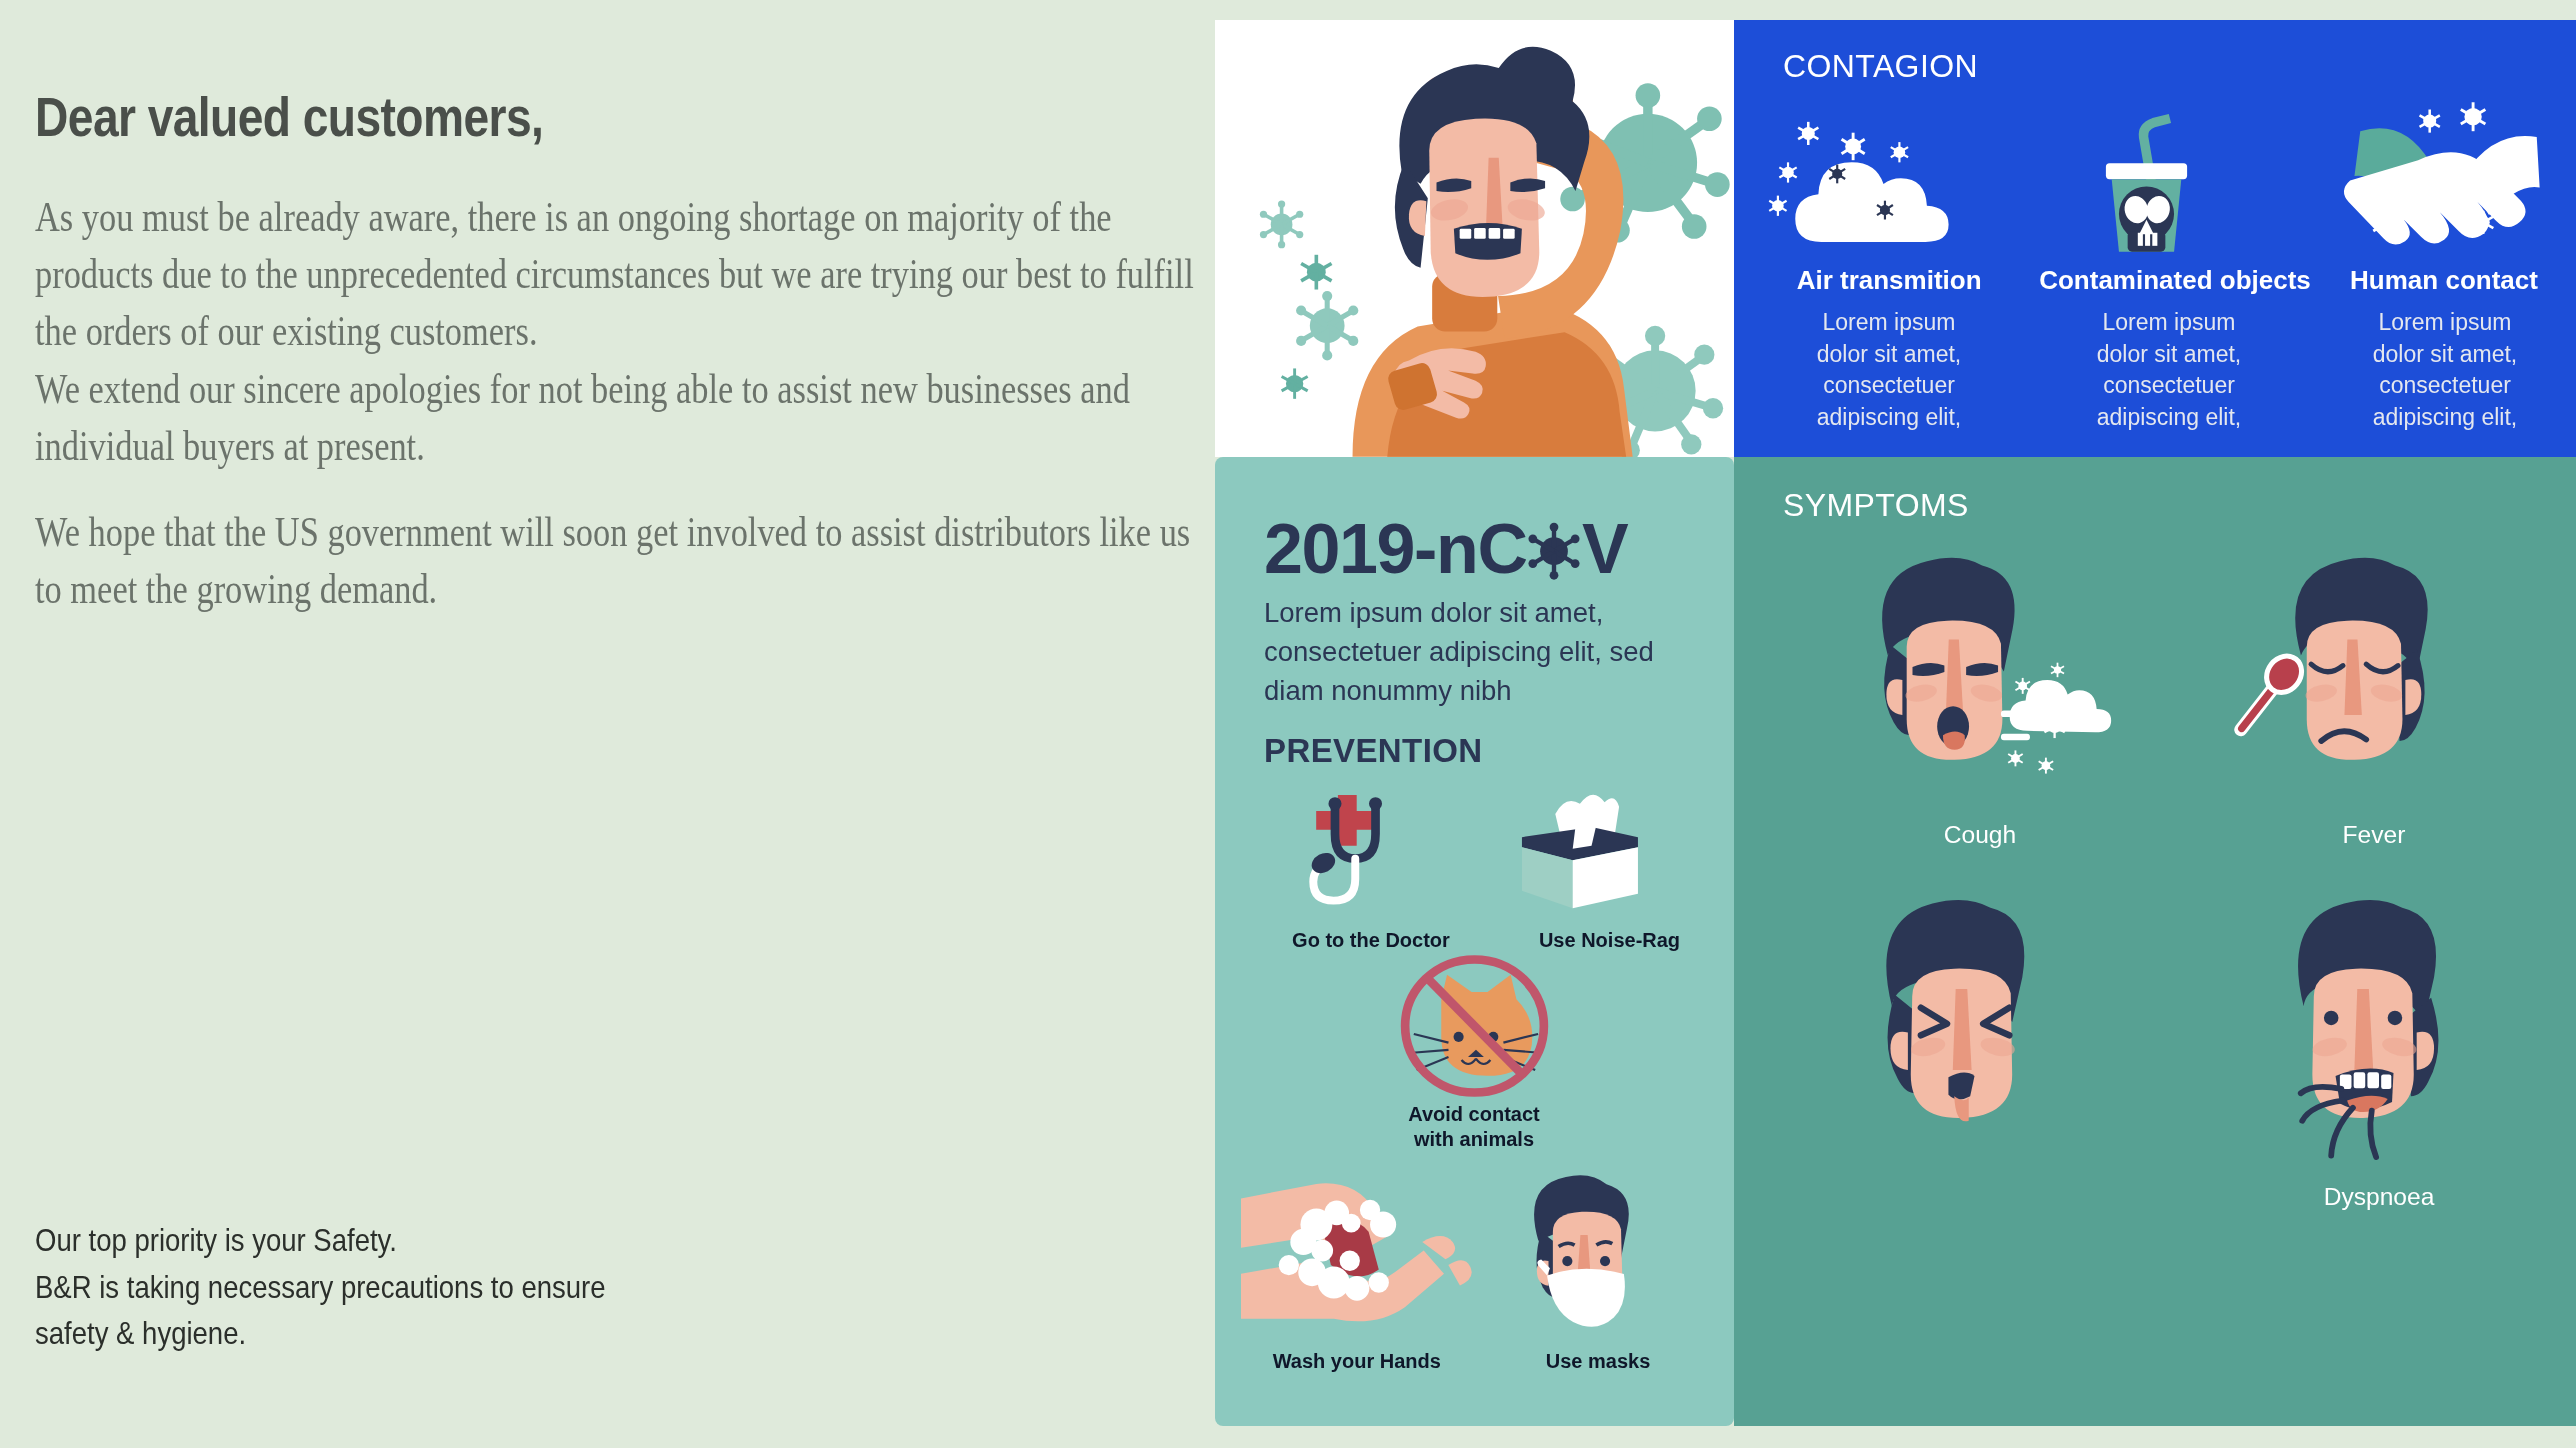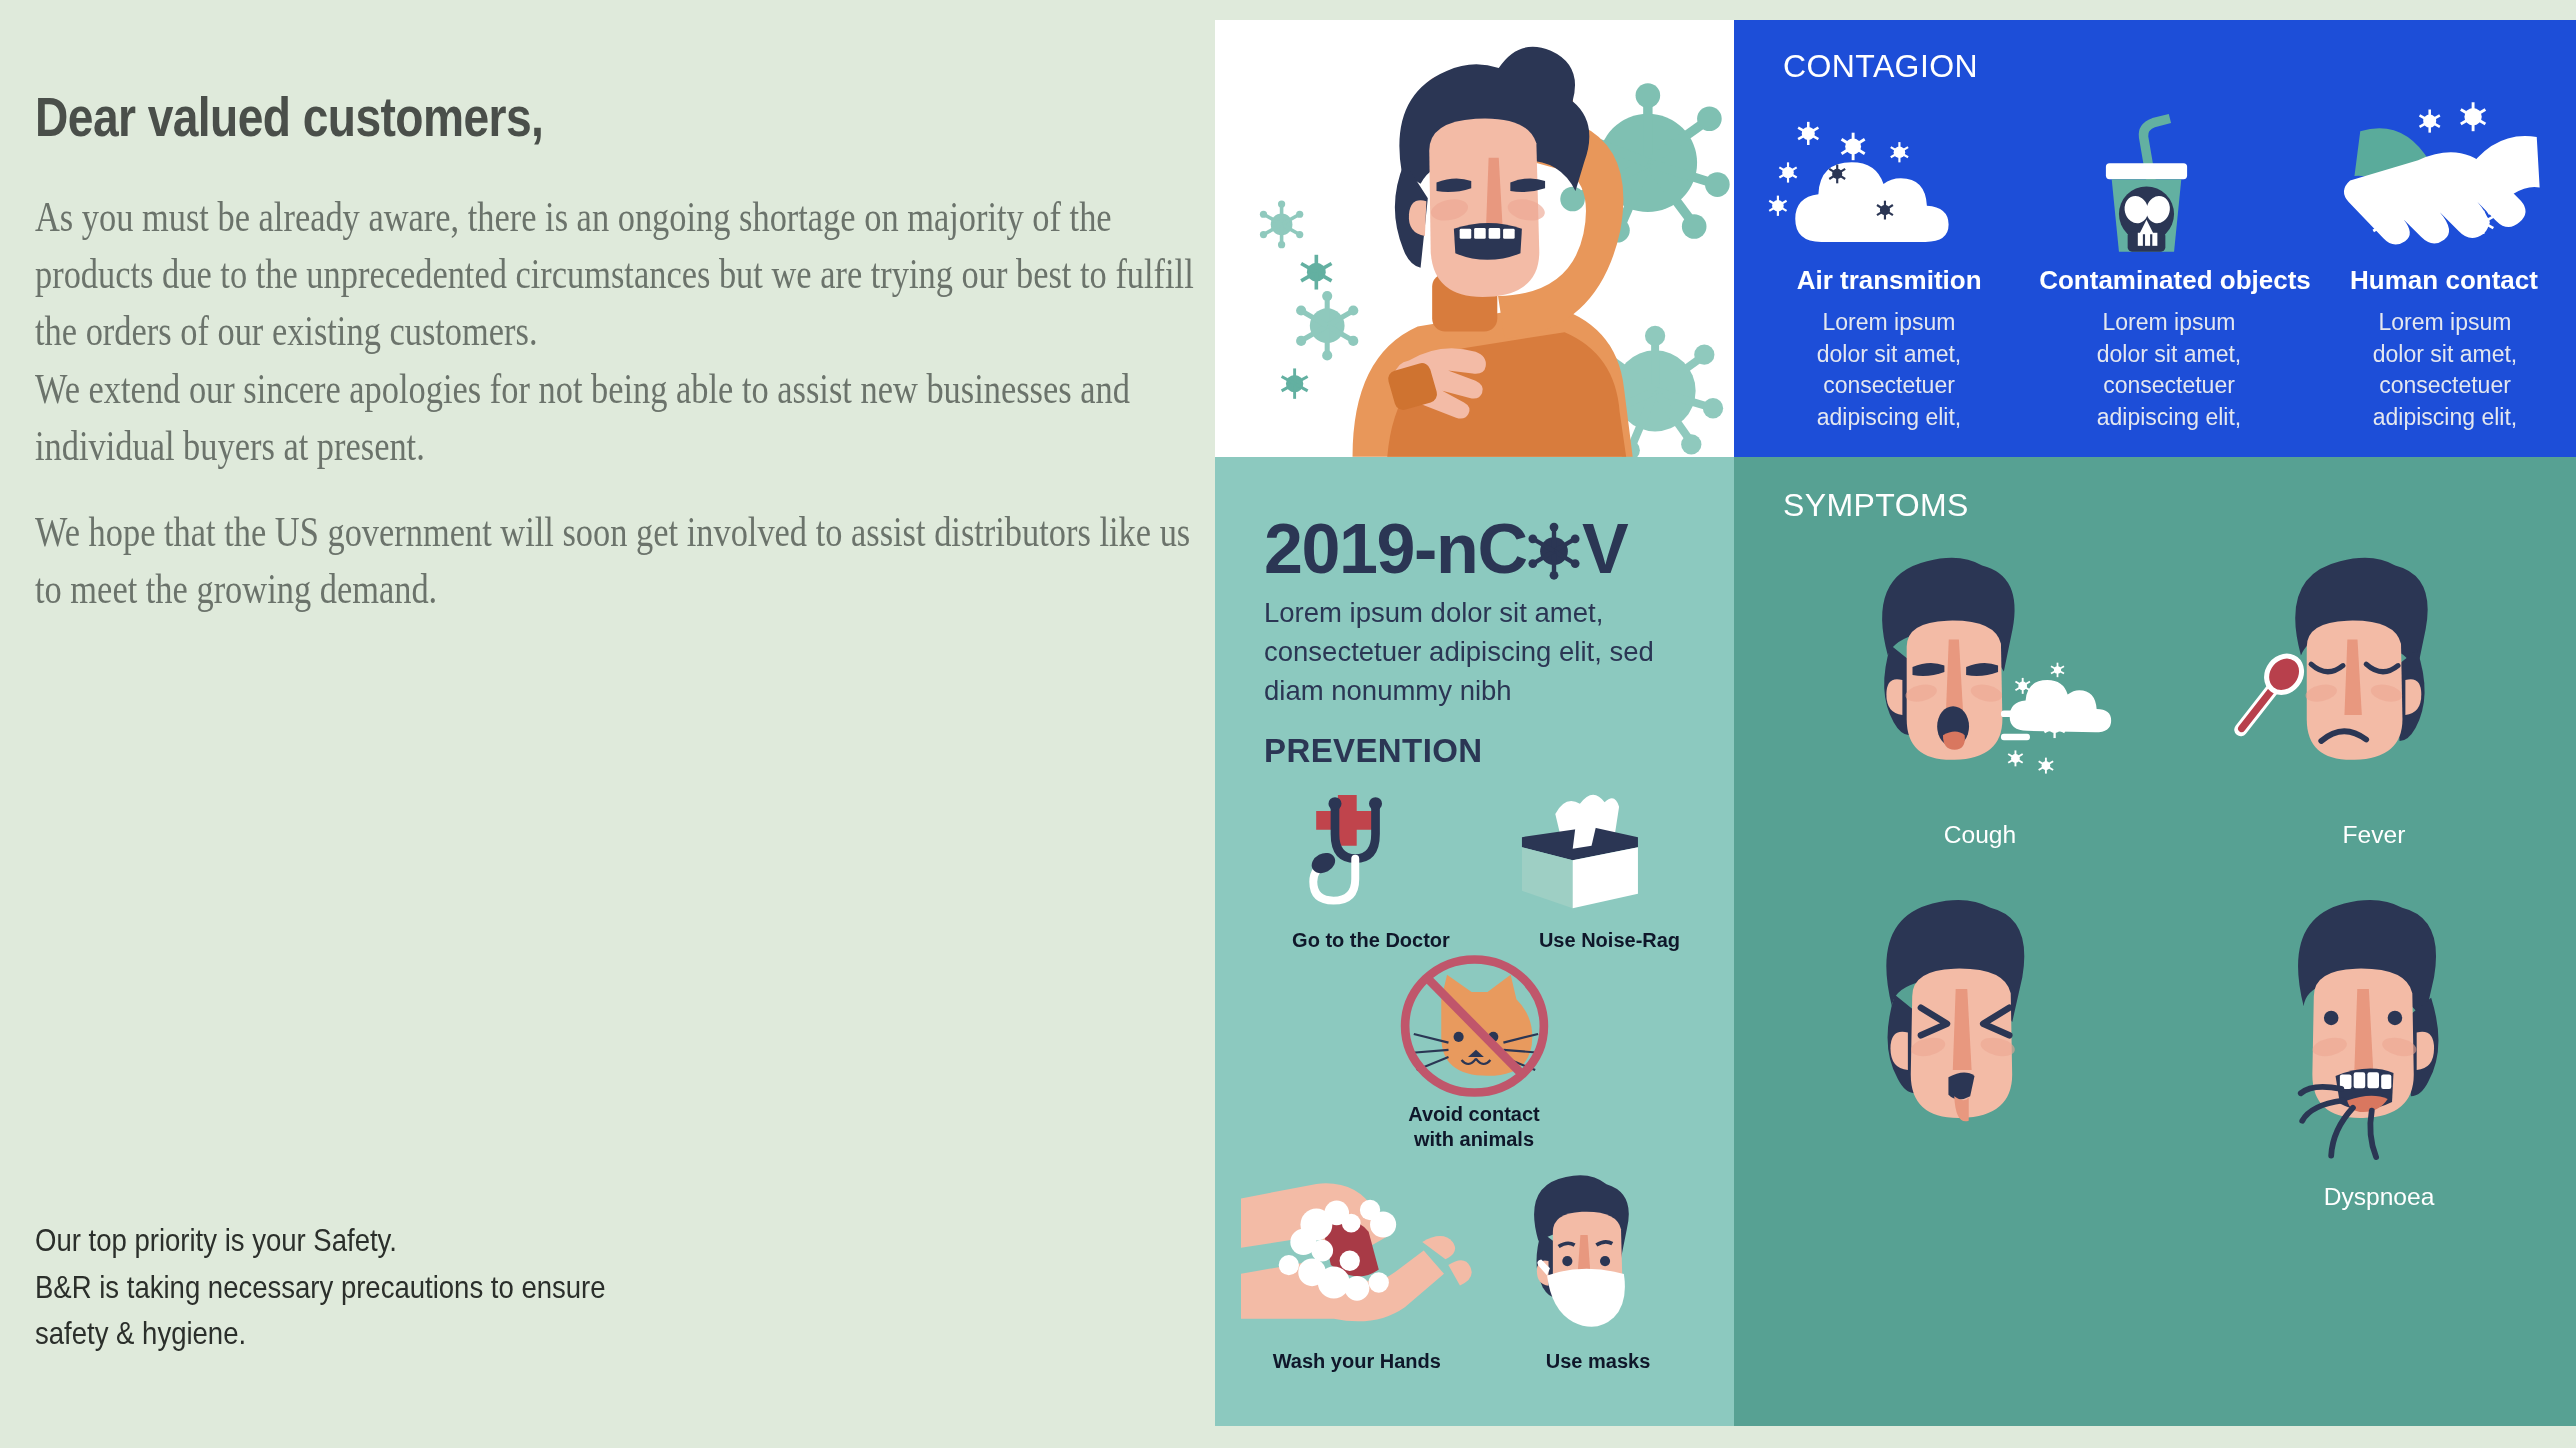--- a/index.html
+++ b/index.html
@@ -47,21 +47,21 @@
     transform:scaleX(.86);
     transform-origin:left top;
     white-space:pre-line;
   }
 
   
   .info{position:absolute;left:1215px;top:20px;width:1361px;height:1405px;}
   .q{position:absolute;}
   .q-hero   {left:0px;   top:0px;   width:519px;  height:437px; background:#ffffff;}
   .q-contag {left:519px; top:0px;   width:842px; height:437px; background:#1d4ed8;}
-  .q-prev   {left:0px;   top:437px; width:519px;  height:969px;background:#8cc9bf;}
+  .q-prev   {left:0px;   top:437px; width:519px;  height:969px;background:#8cc9bf;border-radius:8px;}
   .q-symp   {left:519px; top:437px; width:998px; height:969px;background:#57a193;}
 
   .sec-head{
     position:absolute;font-size:32px;color:#ffffff;font-weight:normal;
     letter-spacing:0.4px;
   }
 
   
   .ncov-title{
     position:absolute;left:49px;top:52px;

